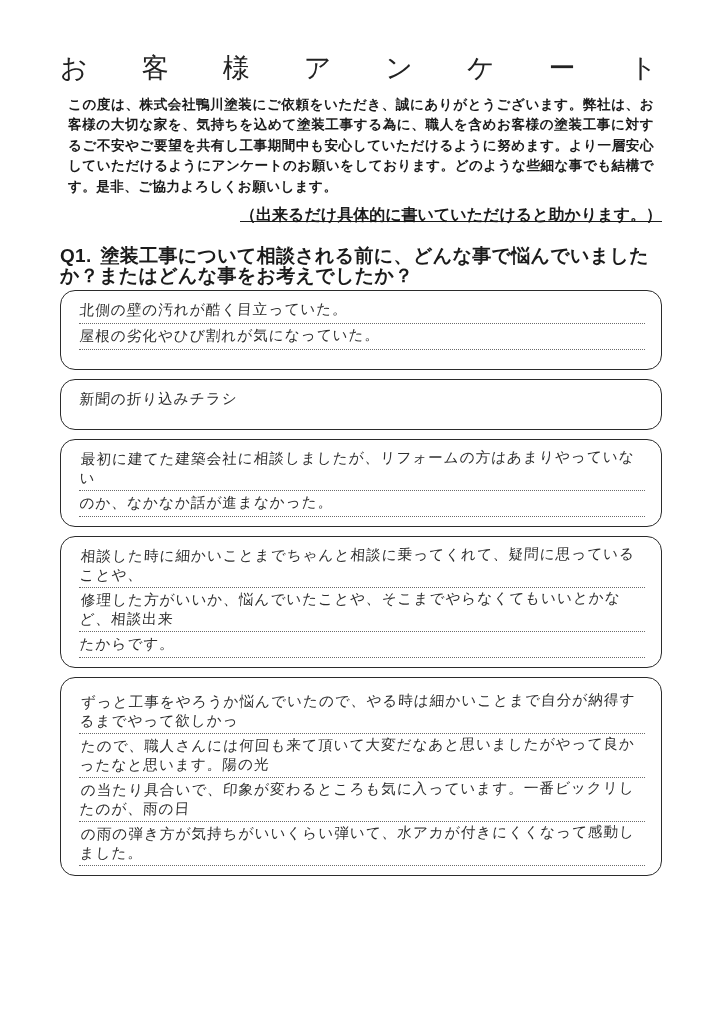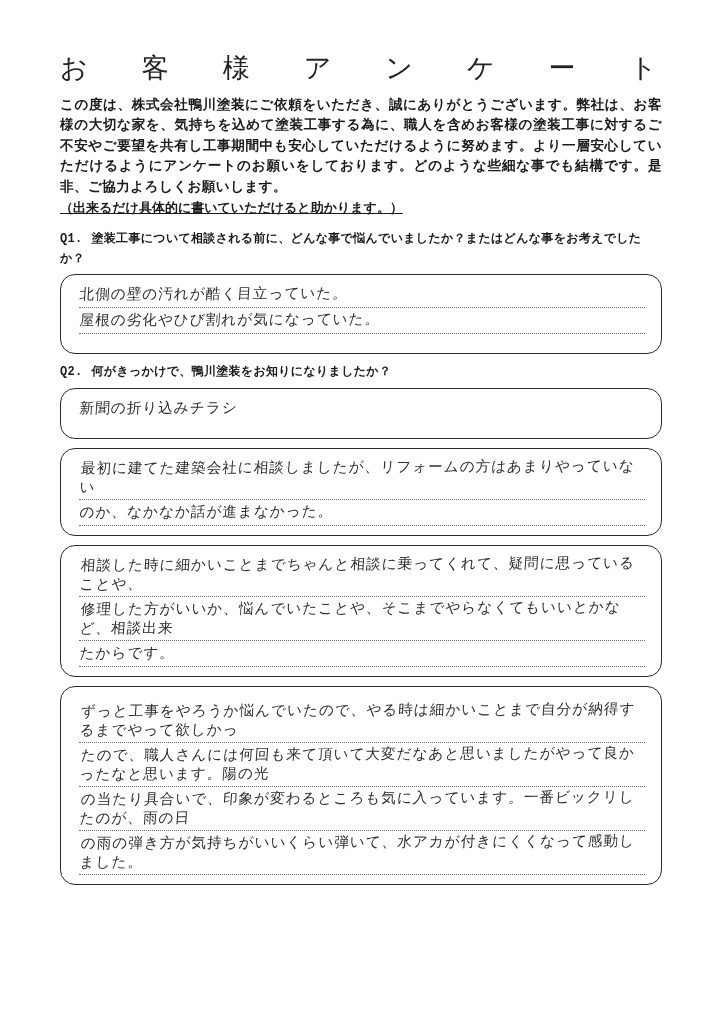--- a/index.html
+++ b/index.html
@@ -12,32 +12,32 @@
 
   .title{
     font-family:"Liberation Serif","DejaVu Serif",serif;
     font-size:27px;font-weight:400;color:#222;
     letter-spacing:54px;white-space:nowrap;overflow:hidden;
     width:604px;margin:0 0 9px 0;
   }
 
   .intro{
     font-size:13.6px;font-weight:bold;line-height:20.4px;
-    letter-spacing:.4px;text-align:justify;margin:0;
+    letter-spacing:.4px;text-align:justify;margin:8px;
   }
   .specifics{
-    font-size:13px;font-weight:bold;text-decoration:underline;
-    margin:2px 0 13px 0;
+    font-size:16px;font-weight:bold;text-decoration:underline;
+    margin:2px 0 20px 0;
+    text-align:right;
   }
 
   .qblock{margin-top:9px;}
   .qtext{
-    font-size:12px;font-weight:bold;line-height:19.5px;margin:8px 0 5px 0;
+    font-size:19px;font-weight:bold;line-height:19.5px;margin:8px 0 5px 0;
     letter-spacing:.3px;
-    font-family:Liberation Mono, monospace;
   }
   .qlabel{margin-right:9px;}
 
   .abox{
     border:1.6px solid #2b2b2b;border-radius:15px;
     padding:7px 16px 9px 18px;margin:0 0 3px 0;background:#fff;
   }
   .hline{
     border-bottom:1.6px dotted #6a6a6a;
     padding:3px 0 2px 0;min-height:20px;
@@ -66,21 +66,20 @@
       <div class="hline">
           <span class="hand">北側の壁の汚れが酷く目立っていた。</span>
         </div>
       <div class="hline">
           <span class="hand">屋根の劣化やひび割れが気になっていた。</span>
         </div>
     </div>
   </div>
 
   <div class="qblock">
-    <p class="qtext"><span class="qlabel">Q2.</span><span>何がきっかけで、鴨川塗装をお知りになりましたか？</span></p>
     <div class="abox" style="min-height:33px;">
       <div class="hline nodot">
           <span class="hand">新聞の折り込みチラシ</span>
         </div>
     </div>
   </div>
 
   <div class="qblock">
     <div class="abox" style="min-height:52px;">
       <div class="hline">

